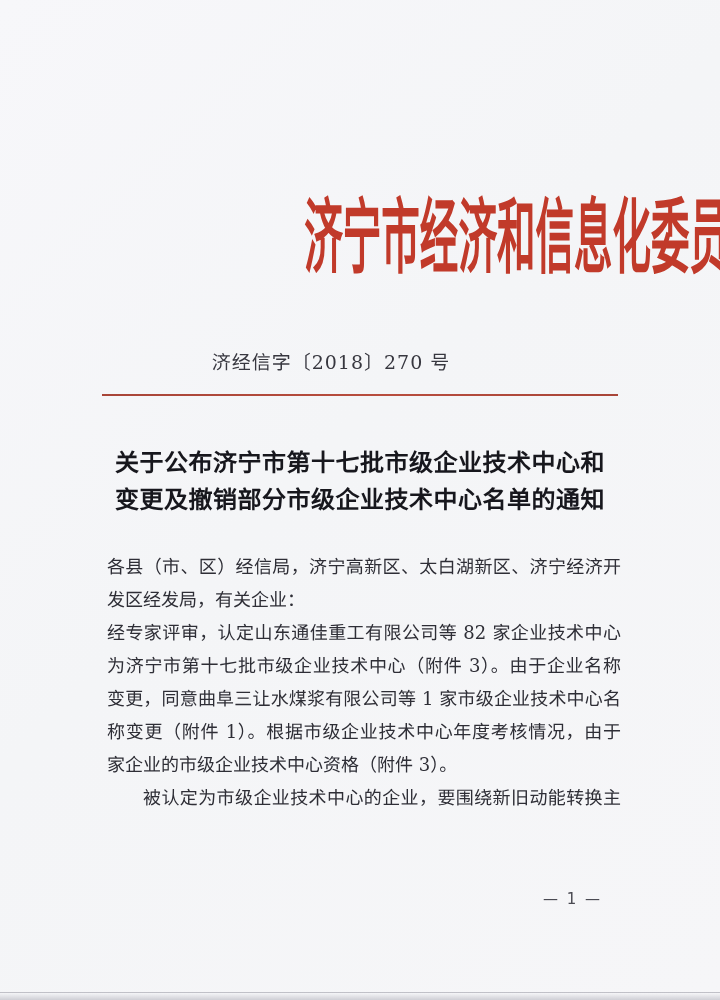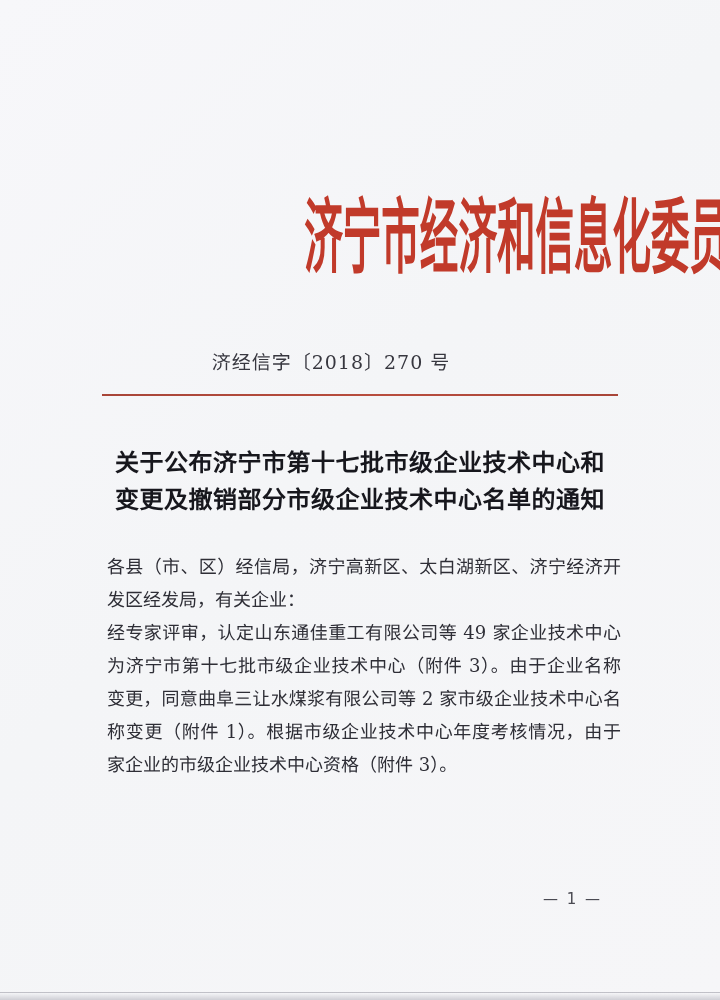--- a/index.html
+++ b/index.html
@@ -128,24 +128,25 @@
   <div class="red-rule"></div>
 
   <div class="subject">
     <div>关于公布济宁市第十七批市级企业技术中心和</div>
     <div>变更及撤销部分市级企业技术中心名单的通知</div>
   </div>
 
   <div class="body-text">
     <div class="line">各县（市、区）经信局，济宁高新区、太白湖新区、济宁经济开</div>
     <div class="line end">发区经发局，有关企业：</div>
-    <div class="line">经专家评审，认定山东通佳重工有限公司等 49 家企业技术中心</div>
+    <div class="line">经专家评审，认定山东通佳重工有限公司等 82 家企业技术中心</div>
     <div class="line">为济宁市第十七批市级企业技术中心（附件 3）。由于企业名称</div>
-    <div class="line">变更，同意曲阜三让水煤浆有限公司等 2 家市级企业技术中心名</div>
+    <div class="line">变更，同意曲阜三让水煤浆有限公司等 1 家市级企业技术中心名</div>
     <div class="line">称变更（附件 1）。根据市级企业技术中心年度考核情况，由于</div>
     <div class="line end">家企业的市级企业技术中心资格（附件 3）。</div>
+    <div class="line indent">被认定为市级企业技术中心的企业，要围绕新旧动能转换主</div>
   </div>
 
   <div class="page-number">— 1 —</div>
 
   <div class="scan-edge"></div>
 
 </div>
 
 </body></html>

